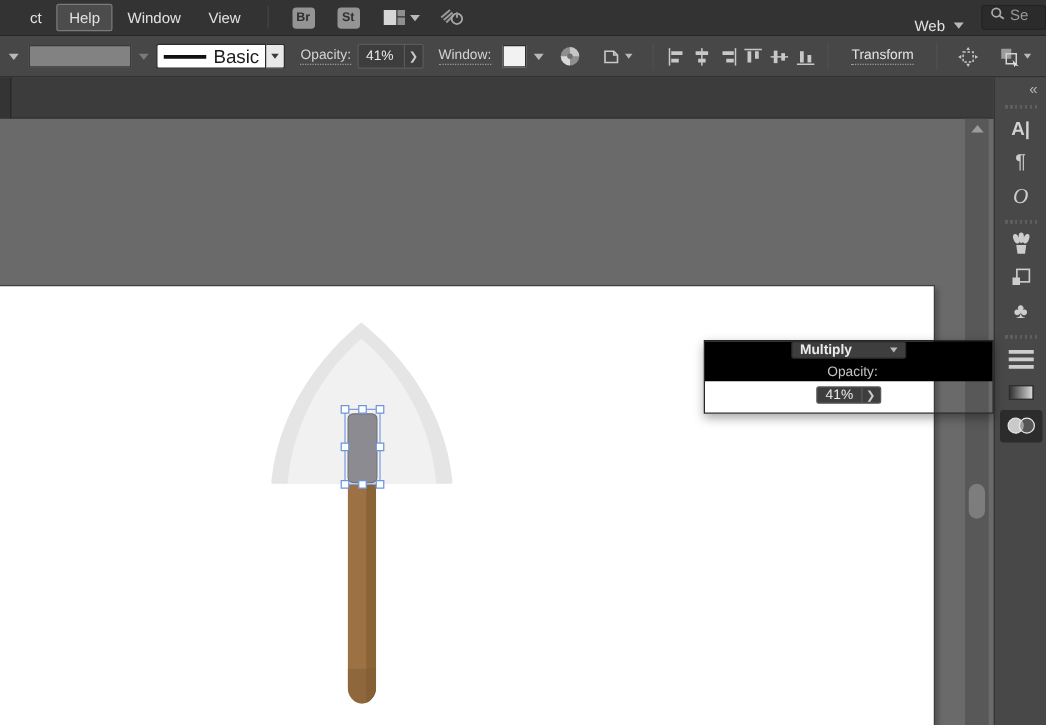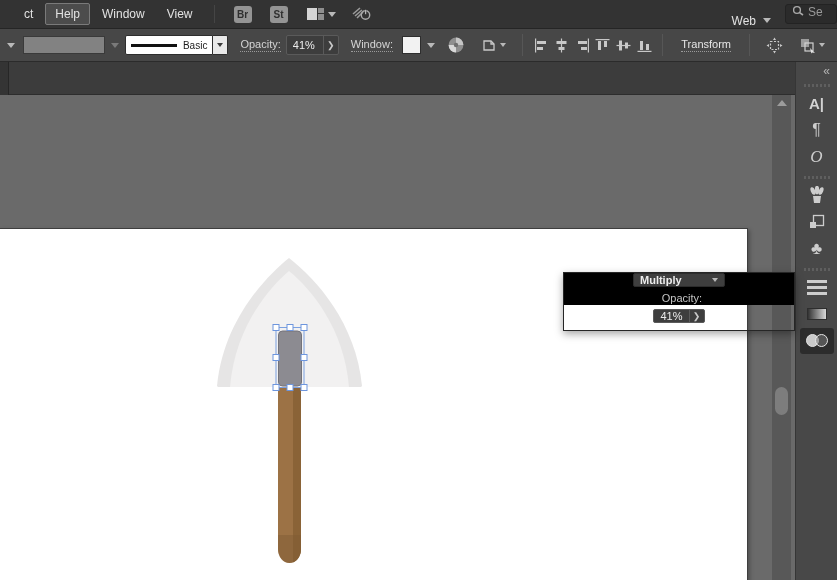--- a/index.html
+++ b/index.html
@@ -32,21 +32,21 @@
   
   .optionsbar { position:absolute; top:29px; left:0; width:837px; height:33px; background:#474747;
                 border-bottom:1px solid #2b2b2b; display:flex; align-items:center; color:#d4d4d4;
                 font-size:11px; padding:0 4px; }
   .ob-chevbtn { width:16px; height:20px; display:flex; align-items:center; justify-content:center; }
   .fill-swatch { width:88px; height:18px; background:#828282; border:1px solid #3a3a3a; margin:0 4px; }
   .dim-chev { opacity:.45; margin:0 6px 0 2px; }
   .brush-preview { display:flex; align-items:center; background:#ffffff; border:1px solid #2e2e2e;
                    height:20px; width:88px; padding:0 5px; border-radius:2px 0 0 2px; }
   .brush-line { width:48px; height:3px; background:#111; margin-right:6px; }
-  .brush-name { color:#1c1c1c; font-size:10px; }
+  .brush-name { color:#1c1c1c; font-size:15px; }
   .brush-chev { width:16px; height:20px; background:#e9e9e9; border:1px solid #2e2e2e; border-left:none;
                 display:flex; align-items:center; justify-content:center; border-radius:0 2px 2px 0; }
   .brush-chev .chev { border-top-color:#3a3a3a; }
   .linklabel { margin:0 5px 0 12px; border-bottom:1px dotted #9a9a9a; padding-bottom:1px; white-space:nowrap; }
   .field { display:flex; align-items:center; height:20px; background:#3d3d3d; border:1px solid #5a5a5a; border-radius:2px; }
   .field .val { padding:0 6px; min-width:36px; color:#ececec; }
   .field .step { width:15px; height:100%; border-left:1px solid #5a5a5a; display:flex; align-items:center;
                  justify-content:center; color:#c9c9c9; font-size:9px; }
   .style-swatch { width:20px; height:18px; background:#f2f2f2; border:1px solid #2e2e2e; margin:0 2px 0 4px; }
   .ob-icon { margin:0 8px; display:flex; align-items:center; gap:3px; }

